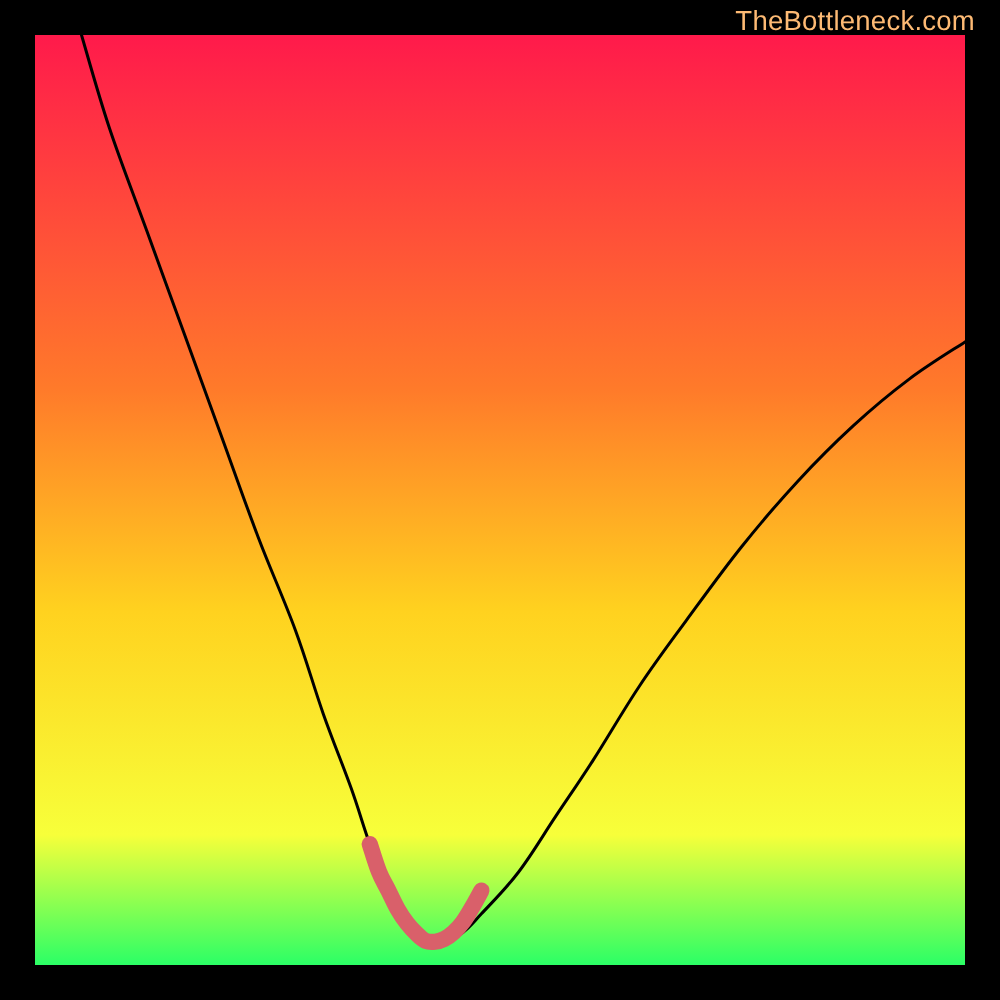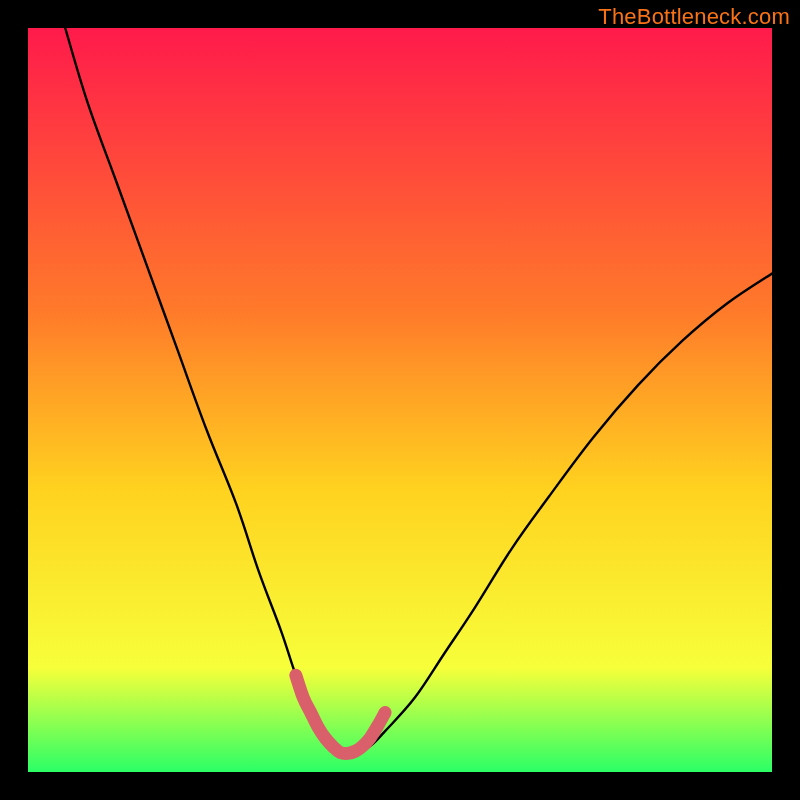--- a/index.html
+++ b/index.html
@@ -21,22 +21,22 @@
     position: absolute;
     top: 28px;
     left: 28px;
     width: 744px;
     height: 744px;
     overflow: hidden;
   }
   .watermark {
     position: absolute;
     top: 4px;
-    right: 10px;
-    color: #f97316;
+    right: 20px;
+    color: #fdba74;
     font-size: 22px;
     font-weight: 500;
     letter-spacing: 0.2px;
     user-select: none;
   }
   svg { display: block; }
 </style>
 </head>
 <body>
 

